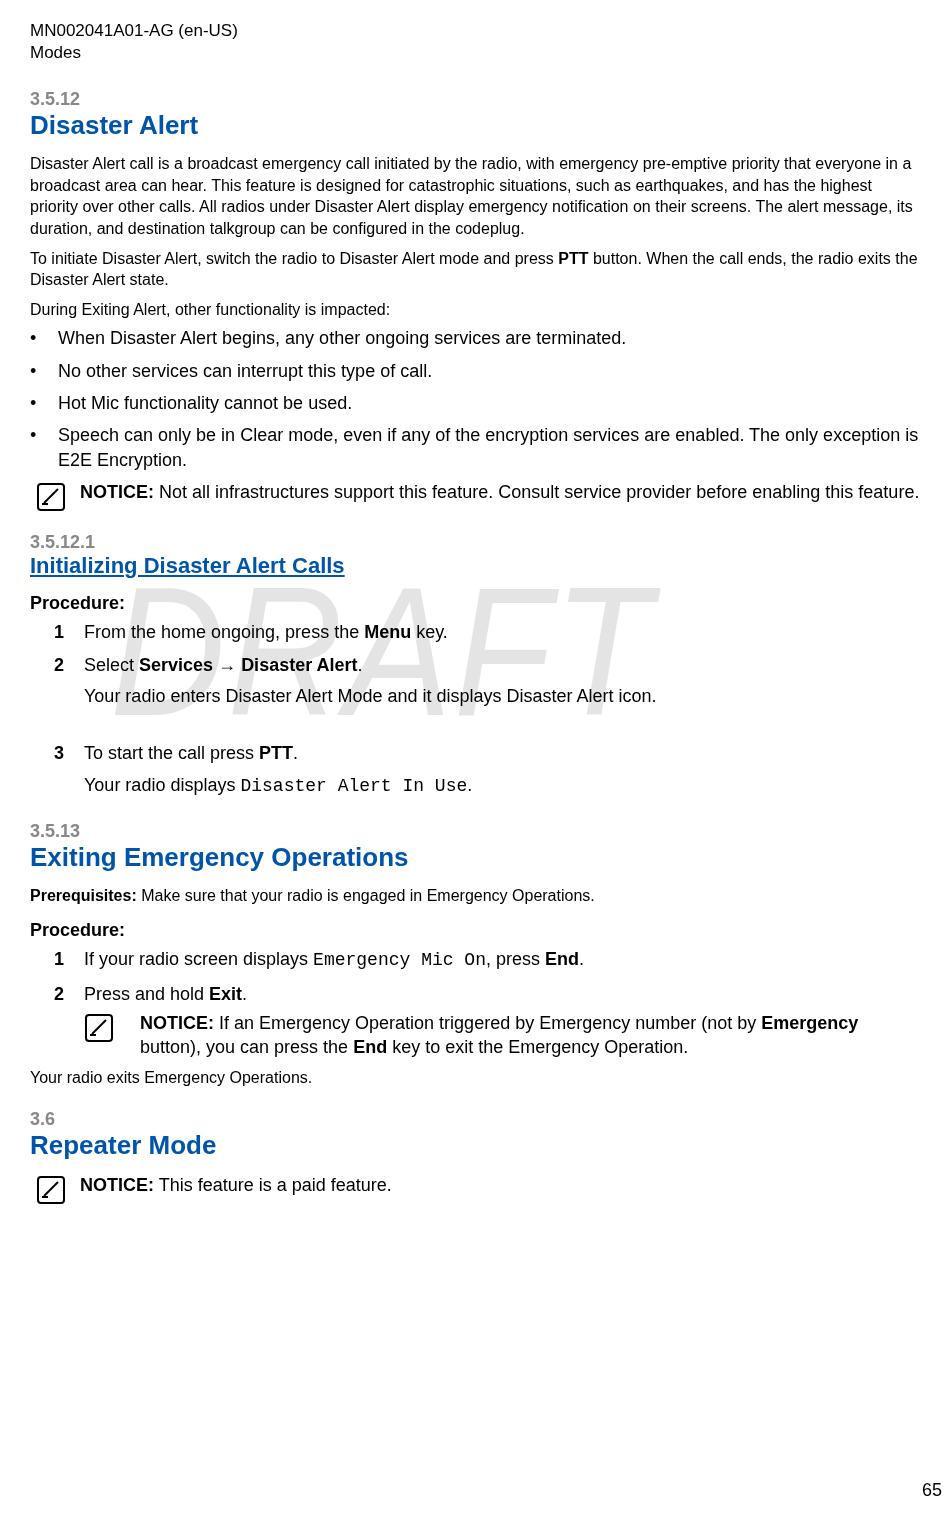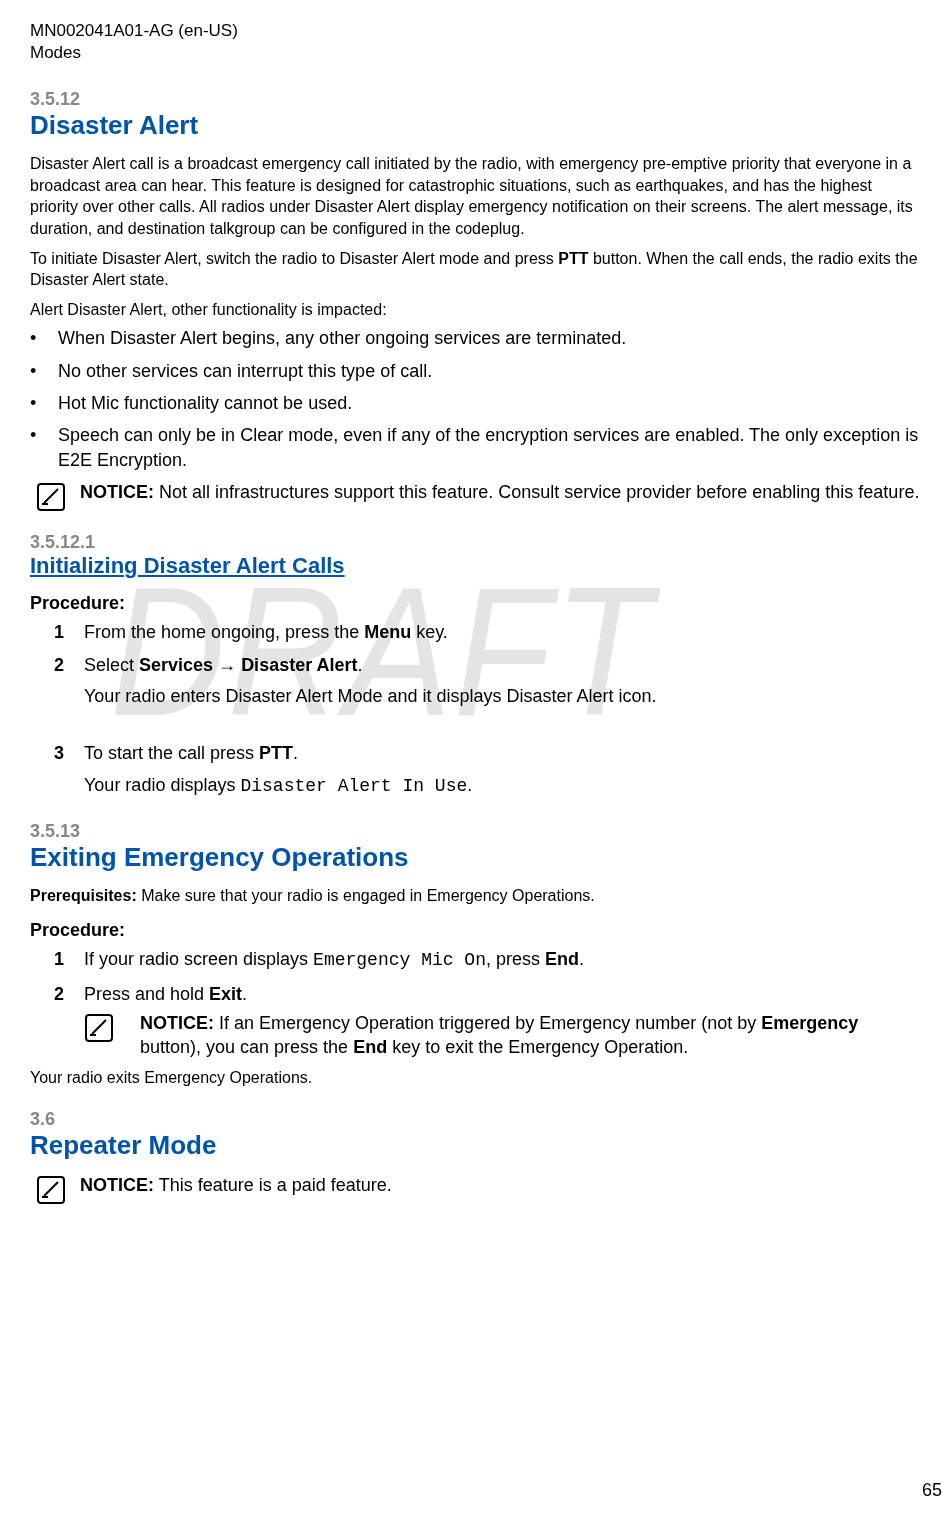--- a/index.html
+++ b/index.html
@@ -160,21 +160,21 @@
 
     <div class="section-num">3.5.12</div>
     <div class="h2">Disaster Alert</div>
 
     <p class="body">Disaster Alert call is a broadcast emergency call initiated by the radio, with emergency pre-emptive priority that everyone in a broadcast area can hear. This feature is designed for catastrophic situations, such as earthquakes, and has the highest priority over other calls. All radios under Disaster Alert display emergency notification on their screens. The alert message, its duration, and destination talkgroup can be configured in the codeplug.</p>
 
     <p class="body">
       <span>To initiate Disaster Alert, switch the radio to Disaster Alert mode and press </span><span class="b">PTT</span><span> button. When the call ends, the radio exits the Disaster Alert state.</span>
     </p>
 
-    <p class="body">Alert Disaster Alert, other functionality is impacted:</p>
+    <p class="body">During Exiting Alert, other functionality is impacted:</p>
 
     <ul class="bullets">
       <li>When Disaster Alert begins, any other ongoing services are terminated.</li>
       <li>No other services can interrupt this type of call.</li>
       <li>Hot Mic functionality cannot be used.</li>
       <li>Speech can only be in Clear mode, even if any of the encryption services are enabled. The only exception is E2E Encryption.</li>
     </ul>
 
     <div class="notice-row">
       <div class="notice-icon">

